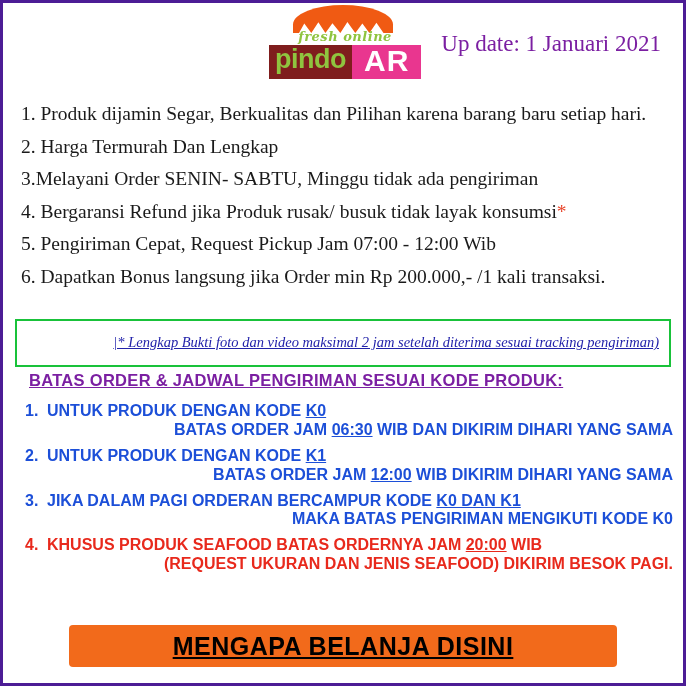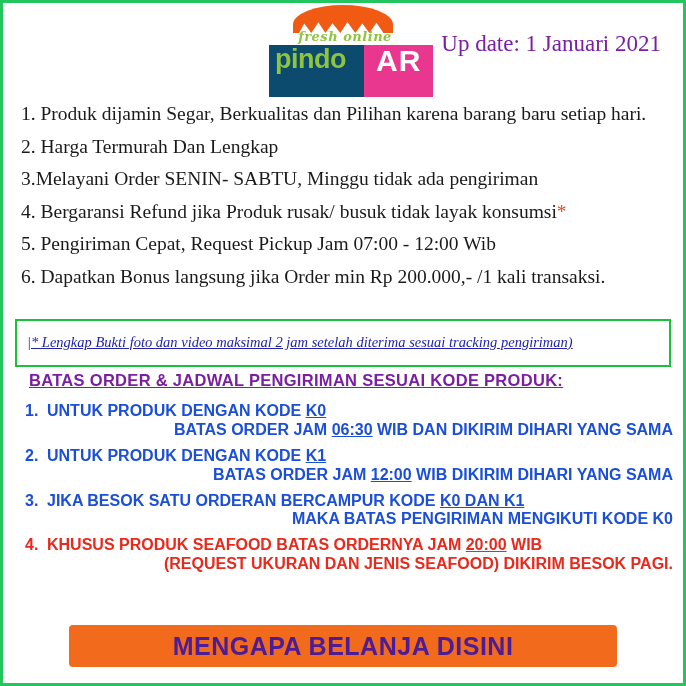--- a/index.html
+++ b/index.html
@@ -11,21 +11,21 @@
     height: 686px;
     background: #ffffff;
     font-family: "Liberation Sans", sans-serif;
     overflow: hidden;
   }
   .page {
     position: relative;
     width: 686px;
     height: 686px;
     box-sizing: border-box;
-    border: 3px solid #22c55e;
+    border: 3px solid #4c1d95;
     background: #ffffff;
   }
 
   
   .header {
     position: relative;
     height: 92px;
   }
   .logo {
     position: absolute;
@@ -67,36 +67,36 @@
     letter-spacing: 0.5px;
   }
   .logo-row {
     position: absolute;
     left: 26px;
     top: 40px;
     display: flex;
     align-items: stretch;
   }
   .logo-pindo {
-    background: #0c4a6e;
+    background: #7f1d1d;
     color: #8fc43f;
     font-weight: bold;
     font-size: 27px;
     font-family: "Liberation Sans", sans-serif;
-    padding: 1px 18px 3px 6px;
+    padding: 1px 6px 3px 6px;
     line-height: 1;
     letter-spacing: -0.5px;
   }
   .logo-ar {
     background: #e9368f;
     color: #ffffff;
     font-weight: bold;
     font-size: 30px;
     line-height: 1;
-    padding: 1px 12px 21px 12px;
+    padding: 1px 12px 3px 12px;
     letter-spacing: 1px;
   }
   .updatedate {
     position: absolute;
     right: 22px;
     top: 16px;
     font-family: "Liberation Serif", serif;
     font-size: 23px;
     color: #7b1fa2;
     margin-top: 12px;
@@ -119,20 +119,21 @@
   .star {
     color: #e8442a;
   }
 
   
   .note {
     margin: 26px 12px 0 12px;
     border: 2px solid #19c23a;
     padding: 13px 10px 14px 10px;
     box-sizing: border-box;
+    text-align: right;
   }
   .note-text {
     font-family: "Liberation Serif", serif;
     font-style: italic;
     font-size: 14.5px;
     color: #2222aa;
     text-decoration: underline;
     white-space: nowrap;
   }
 
@@ -181,25 +182,26 @@
     right: 66px;
     bottom: 16px;
     height: 42px;
     background: #f26a1b;
     border-radius: 4px;
     display: flex;
     align-items: center;
     justify-content: center;
   }
   .cta span {
-    color: #4c1d95;
+    color: #000000;
     font-family: "Liberation Sans", sans-serif;
     font-weight: bold;
     font-size: 25px;
     letter-spacing: 0.5px;
+    text-decoration: underline;
   }
 </style>
 </head>
 <body>
 
 <div class="page">
 
   <div class="header">
     <div class="logo">
       <div class="logo-crown"></div>
@@ -244,21 +246,21 @@
         <span class="blue">UNTUK PRODUK DENGAN KODE </span><span class="blue u">K1</span>
         <span class="line2">
           <span class="blue">BATAS ORDER JAM </span><span class="blue u">12:00</span><span class="blue"> WIB DIKIRIM DIHARI YANG SAMA</span>
         </span>
       </span>
     </li>
 
     <li>
       <span class="idx blue">3.</span>
       <span class="body">
-        <span class="blue">JIKA BESOK SATU ORDERAN BERCAMPUR KODE </span><span class="blue u">K0 DAN K1 </span>
+        <span class="blue">JIKA DALAM PAGI ORDERAN BERCAMPUR KODE </span><span class="blue u">K0 DAN K1 </span>
         <span class="line2">
           <span class="blue">MAKA BATAS PENGIRIMAN MENGIKUTI KODE K0</span>
         </span>
       </span>
     </li>
 
     <li>
       <span class="idx red">4.</span>
       <span class="body">
         <span class="red">KHUSUS PRODUK SEAFOOD BATAS ORDERNYA JAM </span><span class="red u">20:00</span><span class="red"> WIB</span>

